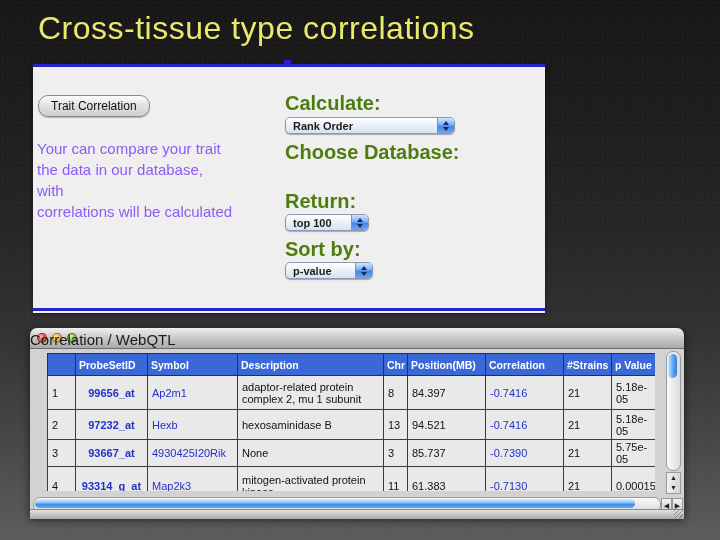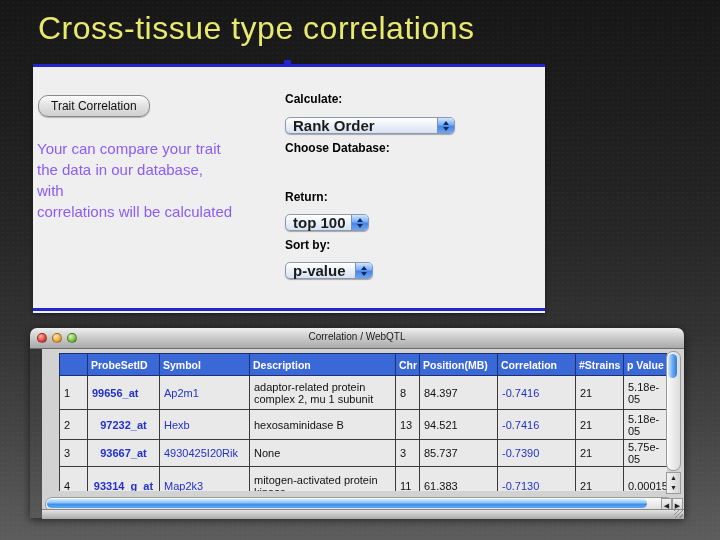--- a/index.html
+++ b/index.html
@@ -26,27 +26,27 @@
   .blue-notch{position:absolute;top:-4px;left:251px;width:7px;height:6px;background:#2424cf;}
   .blue-line-bottom{position:absolute;left:0;right:0;bottom:2px;height:3px;background:#2424cf;}
   .mac-button{
     position:absolute;left:5px;top:31px;height:20px;padding:0 12px;
     border:1px solid #8a8a8a;border-radius:10px;
     background:linear-gradient(#fdfdfd,#e3e3e3 45%,#cfcfcf);
     font-size:12px;color:#111;display:flex;align-items:center;
     box-shadow:0 1px 1px rgba(0,0,0,.25);
   }
   .panel-desc{position:absolute;left:4px;top:74px;width:245px;font-size:15px;line-height:21px;color:#8b5cf6;}
-  .form-label{position:absolute;left:252px;font-size:12px;font-weight:bold;color:#000000;}
+  .form-label{position:absolute;left:252px;font-size:20px;font-weight:bold;color:#4d7c0f;}
   .popup{
     position:absolute;left:252px;height:17px;
     border:1px solid #8b9ab2;border-radius:5px;
     background:linear-gradient(#ffffff,#e9eff8 55%,#d7e2f1);
     display:flex;align-items:center;padding-left:7px;box-sizing:border-box;
-    font-size:15px;font-weight:bold;color:#1c1c1c;
+    font-size:11px;font-weight:bold;color:#1c1c1c;
     box-shadow:0 1px 1px rgba(0,0,0,.3);
   }
   .stepper{
     position:absolute;right:0;top:0;bottom:0;width:16px;
     border-left:1px solid #7d90ad;border-radius:0 4px 4px 0;
     background:linear-gradient(#d3e6fc,#79aef7 45%,#4585ec 55%,#6ea4f2);
     display:flex;flex-direction:column;align-items:center;justify-content:center;gap:2px;
   }
   .tri-up{width:0;height:0;border-left:3px solid transparent;border-right:3px solid transparent;border-bottom:4px solid #122c52;}
   .tri-down{width:0;height:0;border-left:3px solid transparent;border-right:3px solid transparent;border-top:4px solid #122c52;}
@@ -58,22 +58,22 @@
   .titlebar{
     height:20px;border-radius:7px 7px 0 0;
     background:linear-gradient(#efefef,#cdcdcd 45%,#a9a9a9);
     border-bottom:1px solid #6d6d6d;position:relative;
   }
   .lights{position:absolute;left:7px;top:5px;display:flex;gap:5px;}
   .light{width:10px;height:10px;border-radius:50%;border:1px solid rgba(0,0,0,.35);box-sizing:border-box;}
   .light.red{background:radial-gradient(circle at 35% 30%,#ffb0a8,#e2453c 60%,#a02018);}
   .light.yellow{background:radial-gradient(circle at 35% 30%,#ffe9b0,#eea83b 60%,#b06e10);}
   .light.green{background:radial-gradient(circle at 35% 30%,#d2f4b0,#77c043 60%,#3e7d18);}
-  .win-title{position:absolute;left:0;right:0;top:3px;text-align:center;font-size:10px;color:#1b1b1b;}
-  .win-body{position:relative;height:170px;background:#d2d2d2;overflow:hidden;margin-left:12px;}
+  .win-title{position:absolute;left:0;right:0;top:3px;font-size:15px;color:#1b1b1b;}
+  .win-body{position:relative;height:170px;background:#d2d2d2;overflow:hidden;}
   .table-wrap{position:absolute;left:17px;top:4px;width:608px;height:138px;overflow:hidden;}
   table.qtl{border-collapse:collapse;table-layout:fixed;width:608px;font-size:11px;}
   table.qtl th{
     background:#3a68d6;color:#fff;font-size:10.5px;font-weight:bold;
     border:1px solid #1c2f6e;height:21px;padding:0 3px;text-align:left;white-space:nowrap;overflow:hidden;
   }
   table.qtl td{
     background:#e9e9e9;border:1px solid #3a3a3a;padding:1px 4px;
     color:#111;vertical-align:middle;overflow:hidden;
   }
@@ -192,21 +192,21 @@
           <th>Symbol</th>
           <th>Description</th>
           <th>Chr</th>
           <th>Position(MB)</th>
           <th>Correlation</th>
           <th>#Strains</th>
           <th>p Value</th>
         </tr>
         <tr class="r1">
           <td>1</td>
-          <td style=""><span class="link b">99656_at</span></td>
+          <td style="text-align:center"><span class="link b">99656_at</span></td>
           <td><span class="link">Ap2m1</span></td>
           <td>adaptor-related protein complex 2, mu 1 subunit</td>
           <td>8</td>
           <td>84.397</td>
           <td><span class="link">-0.7416</span></td>
           <td>21</td>
           <td>5.18e-05</td>
         </tr>
         <tr class="r2">
           <td>2</td>

